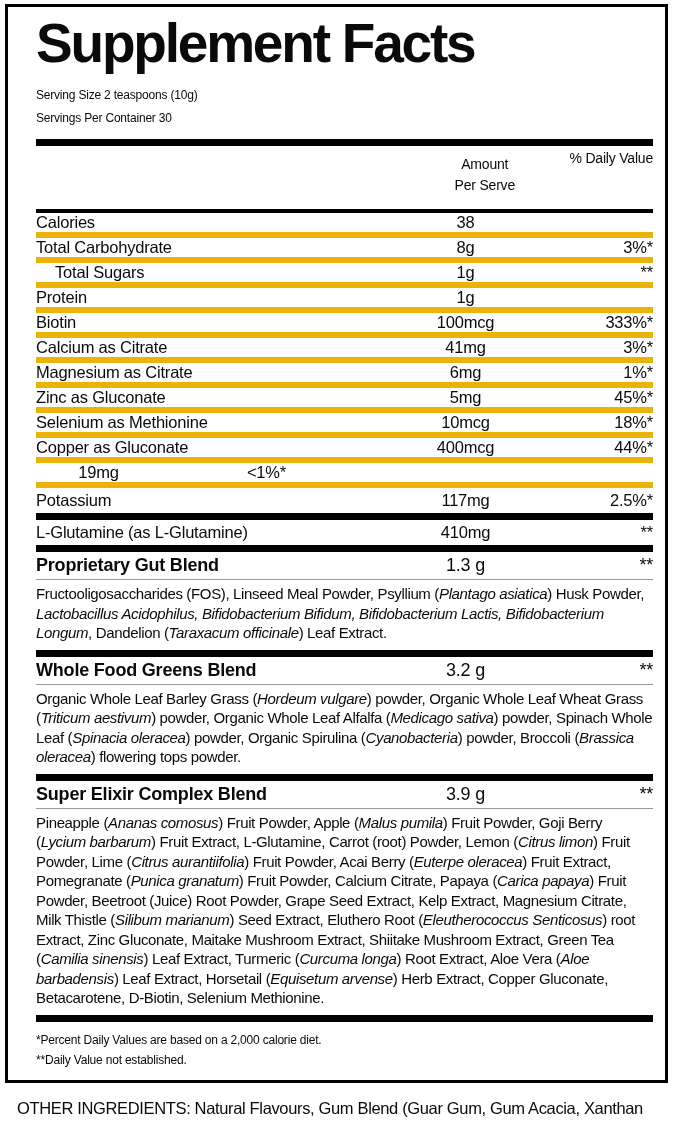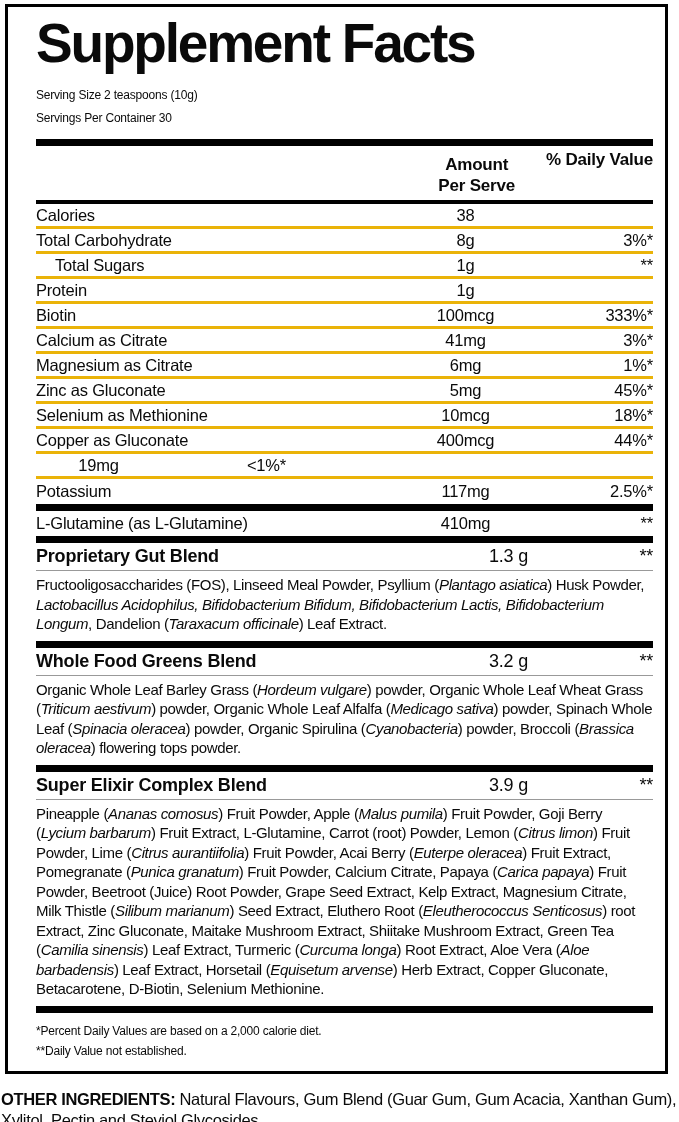--- a/index.html
+++ b/index.html
@@ -30,71 +30,71 @@
     font-size: 12px;
     line-height: 23px;
     letter-spacing: -0.2px;
   }
   .bar { background: #000; }
   .bar.thick { height: 7px; }
   .bar.mid { height: 4px; }
   .bar.top { margin-top: 9px; }
   .col-head {
     position: relative;
-    height: 54px;
-    font-weight: bold;
-    font-size: 17px;
+    height: 63px;
+    font-weight: normal;
+    font-size: 14px;
     letter-spacing: -0.2px;
   }
   .amount-head {
     position: absolute; right: 138px; top: 8px;
     text-align: center; line-height: 21px;
   }
   .dv-head { position: absolute; right: 0; top: 4px; text-align: right; }
   .row {
     display: flex; align-items: center;
     height: 25px;
     font-size: 16.5px;
     letter-spacing: -0.2px;
-    border-bottom: 3px solid #eab308;
+    border-bottom: 6px solid #eab308;
   }
   .row.no-sep { border-bottom: none; }
   .row .name { flex: 1; }
   .row.indent .name { padding-left: 19px; }
   .row .amount { width: 125px; text-align: center; }
   .row .dv { width: 125px; text-align: right; }
   .blend-head {
     display: flex; align-items: center;
     height: 28px;
     font-size: 18px;
     letter-spacing: -0.2px;
     border-bottom: 1px solid #999;
   }
   .blend-head .name { flex: 1; font-weight: bold; }
-  .blend-head .amount { width: 125px; text-align: right; }
+  .blend-head .amount { width: 125px; text-align: center; }
   .blend-head .dv { width: 125px; text-align: right; }
   .blend-desc {
     font-size: 15px;
     line-height: 19.5px;
     letter-spacing: -0.35px;
     padding: 4px 0 7px 0;
   }
   .footnotes {
     padding-top: 8px;
     font-size: 12px;
     line-height: 20px;
     letter-spacing: -0.2px;
   }
   .other {
     margin: 15px 1px 0 1px;
     font-size: 16.5px;
     line-height: 21.5px;
     letter-spacing: -0.35px;
   }
-  .other .lbl { font-weight: bold; }
+  .other .lbl { font-weight: normal; margin-left: 16px; }
 </style>
 </head>
 <body>
 
 <div class="label-box">
 
   <div class="title">Supplement Facts</div>
 
   <div class="serving-line">Serving Size 2 teaspoons (10g)</div>
   <div class="serving-line">Servings Per Container 30</div>

